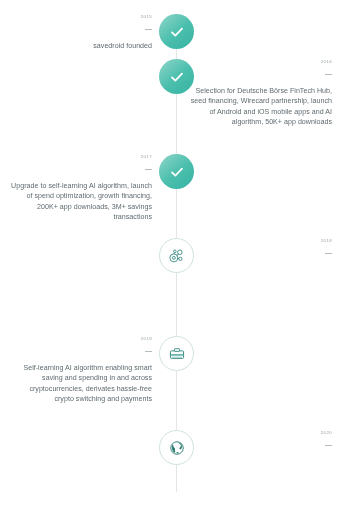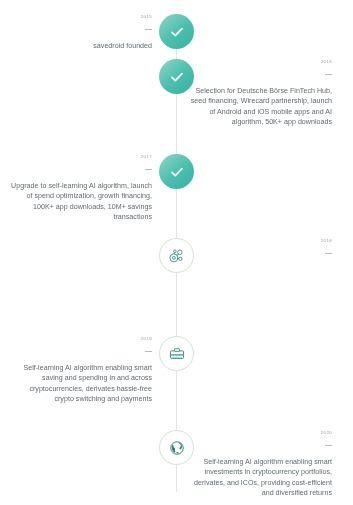--- a/index.html
+++ b/index.html
@@ -130,21 +130,21 @@
 
   <div class="entry" style="top:154px;">
     <div class="node filled">
       <svg width="16" height="16" viewBox="0 0 24 24" fill="none" stroke="#ffffff" stroke-width="2.6" stroke-linecap="round" stroke-linejoin="round">
         <polyline points="4.5,12.5 9.5,17.5 19.5,7"></polyline>
       </svg>
     </div>
     <div class="block left">
       <div class="year">2017</div>
       <div><span class="dash"></span></div>
-      <div class="desc">Upgrade to self-learning AI algorithm, launch of spend optimization, growth financing, 100K+ app downloads, 10M+ savings transactions</div>
+      <div class="desc">Upgrade to self-learning AI algorithm, launch of spend optimization, growth financing, 200K+ app downloads, 3M+ savings transactions</div>
     </div>
   </div>
 
   <div class="entry" style="top:238px;">
     <div class="node outlined">
       <svg width="20" height="20" viewBox="0 0 32 32" fill="none" stroke="#3f8f86" stroke-width="1.5">
         <circle cx="11" cy="19" r="6.4"></circle>
         <circle cx="11" cy="19" r="2.3"></circle>
         <circle cx="20.5" cy="10" r="3.6"></circle>
         <circle cx="21.5" cy="20.5" r="2.6"></circle>
@@ -181,17 +181,16 @@
       <svg width="20" height="20" viewBox="0 0 32 32">
         <circle cx="16" cy="16" r="10" fill="none" stroke="#2f7d74" stroke-width="1.5"></circle>
         <path d="M9,10 C11,12 10,15 12,16 C14,17 12,19 13,21 C14,23 12,24 11,23 C9,21 7,17 8,13 Z" fill="#2f7d74"></path>
         <path d="M18,7 C19,9 21,9 22,11 C23,13 21,14 20,16 C19,18 22,19 23,17 C25,14 24,10 21,8 Z" fill="#2f7d74"></path>
         <path d="M15,23 C16,22 18,22 19,24 C18,25 16,25 15,23 Z" fill="#2f7d74"></path>
       </svg>
     </div>
     <div class="block right">
       <div class="year">2020</div>
       <div><span class="dash"></span></div>
-      <div class="desc">Self-learning AI algorithm enabling smart investments in cryptocurrency portfolios, derivates, and ICOs, providing cost-efficient and diversified returns</div>
     </div>
   </div>
 
 </div>
 
 </body></html>

